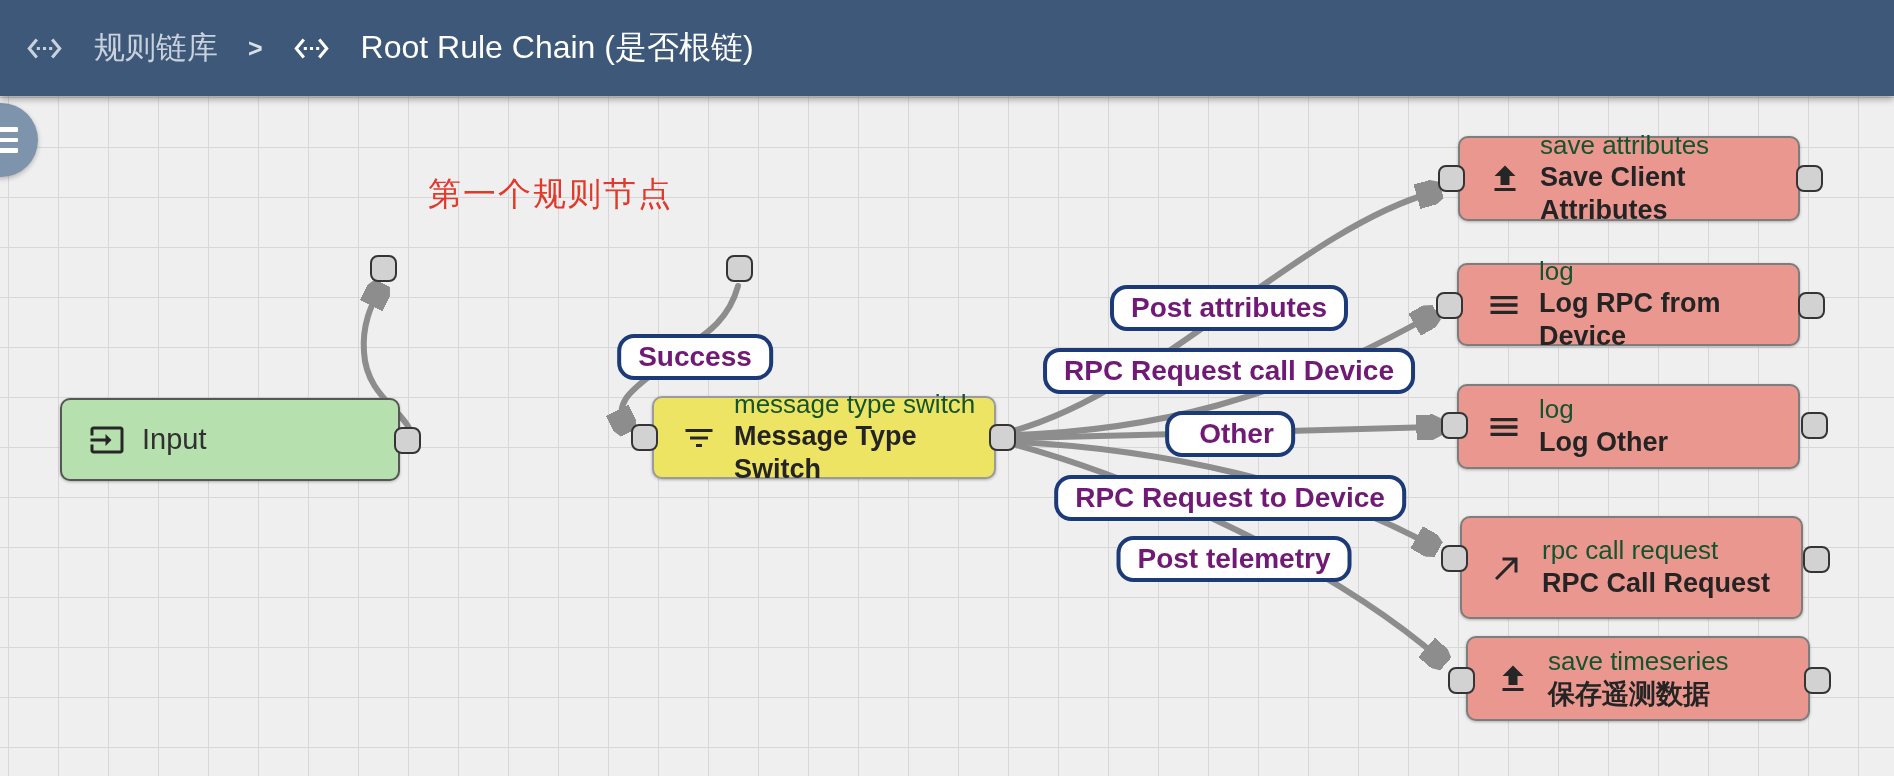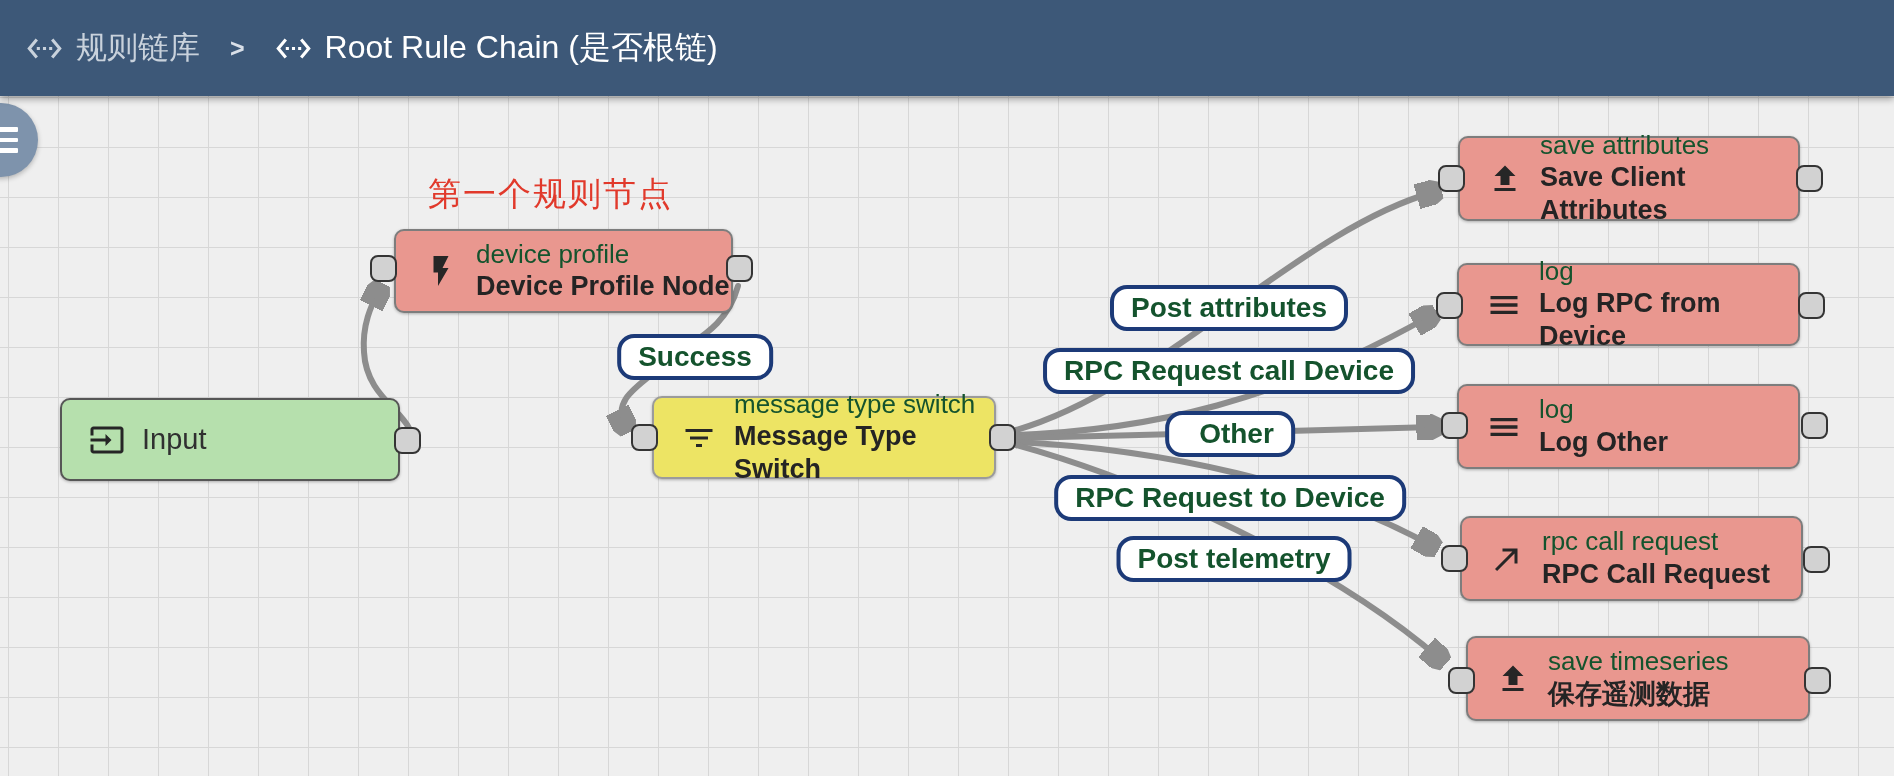--- a/index.html
+++ b/index.html
@@ -2,21 +2,21 @@
 <html><head>
 <meta charset="utf-8">
 <style>
   html,body{margin:0;padding:0;background:#efefef;font-family:"Liberation Sans","DejaVu Sans",sans-serif;}
   .stage{position:relative;width:1894px;height:776px;overflow:hidden;}
 
   
   .hdr{position:absolute;left:0;top:0;width:100%;height:96px;background:#3d5878;
        display:flex;align-items:center;padding-left:26px;box-sizing:border-box;
        box-shadow:0 3px 7px rgba(0,0,0,.35);z-index:20;}
-  .crumb{display:flex;align-items:center;gap:13px;font-size:31px;color:#c9d2dc;cursor:pointer;}
+  .crumb{display:flex;align-items:center;gap:31px;font-size:31px;color:#c9d2dc;cursor:pointer;}
   .crumb.current{color:#ffffff;font-size:32px;}
   .crumb svg{width:37px;height:37px;fill:currentColor;flex:0 0 auto;}
   .crumb-sep{margin:0 30px;font-size:25px;font-weight:700;color:#d9dfe8;}
 
   
   .canvas{position:absolute;left:0;top:96px;width:1894px;height:680px;
           background-color:#efefef;
           background-image:linear-gradient(to right,#d7d7d7 1px,transparent 1px),
                            linear-gradient(to bottom,#d7d7d7 1px,transparent 1px);
           background-size:50px 50px;background-position:8px 1px;}
@@ -36,21 +36,21 @@
   .t1{font-size:26px;color:#14532d;}
   .t2{font-size:27px;font-weight:700;color:#242424;}
   .single-label{font-size:29px;color:#303030;}
 
   
   .port{position:absolute;width:27px;height:27px;box-sizing:border-box;background:#d2d2d2;
         border:2.5px solid #343434;border-radius:8px;z-index:6;cursor:crosshair;}
 
   
   .elabel{position:absolute;transform:translate(-50%,-50%);background:#ffffff;
-          border:4px solid #1c3a78;border-radius:17px;color:#14532d;font-weight:700;
+          border:4px solid #1c3a78;border-radius:17px;color:#701a75;font-weight:700;
           font-size:28px;padding:3px 17px;white-space:nowrap;z-index:8;cursor:pointer;}
 
   
   .annotation{position:absolute;left:428px;top:76px;font-size:33px;color:#e1392b;
               letter-spacing:2px;z-index:9;white-space:nowrap;}
 
   
   .fab{position:absolute;left:-36px;top:7px;width:74px;height:74px;border-radius:50%;
        background:#7e93ac;border:none;z-index:10;display:flex;flex-direction:column;
        align-items:center;justify-content:center;gap:6px;cursor:pointer;
@@ -99,31 +99,20 @@
 
     <div class="node green" style="left:60px;top:302px;width:340px;height:83px;">
       <span class="nicon">
         <svg viewBox="0 0 24 24">
             <path d="M21 3.01H3c-1.1 0-2 .9-2 2V9h2V4.99h18v14.03H3V15H1v4.01c0 1.1.9 1.98 2 1.98h18c1.1 0 2-.88 2-1.98V5.01c0-1.11-.9-2-2-2zM11 16l4-4-4-4v3H1v2h10v3z"></path>
           </svg>
       </span>
       <span class="single-label">Input</span>
     </div>
 
-    <div class="node pink" style="left:394px;top:133px;width:339px;height:84px;">
-      <span class="nicon">
-        <svg viewBox="0 0 24 24">
-            <path d="M7 2v11h3v9l7-12h-4l4-8H7z"></path>
-          </svg>
-      </span>
-      <span class="ntext">
-        <span class="t1">device profile</span>
-        <span class="t2">Device Profile Node</span>
-      </span>
-    </div>
 
     <div class="node yellow" style="left:652px;top:300px;width:344px;height:83px;justify-content:flex-end;">
       <span class="nicon">
         <svg viewBox="0 0 24 24">
             <path d="M10 18h4v-2h-4v2zM3 6v2h18V6H3zm3 7h12v-2H6v2z"></path>
           </svg>
       </span>
       <span class="ntext">
         <span class="t1">message type switch</span>
         <span class="t2">Message Type Switch</span>
@@ -159,21 +148,21 @@
         <svg viewBox="0 0 24 24">
             <path d="M3 6h18v2.2H3V6zm0 4.9h18v2.2H3v-2.2zm0 4.9h18V18H3v-2.2z"></path>
           </svg>
       </span>
       <span class="ntext">
         <span class="t1">log</span>
         <span class="t2">Log Other</span>
       </span>
     </div>
 
-    <div class="node pink" style="left:1460px;top:420px;width:343px;height:85px;">
+    <div class="node pink" style="left:1460px;top:420px;width:343px;height:103px;">
       <span class="nicon">
         <svg viewBox="0 0 24 24">
             <path d="M9 5v2h6.59L4 18.59 5.41 20 17 8.41V15h2V5H9z"></path>
           </svg>
       </span>
       <span class="ntext">
         <span class="t1">rpc call request</span>
         <span class="t2">RPC Call Request</span>
       </span>
     </div>

